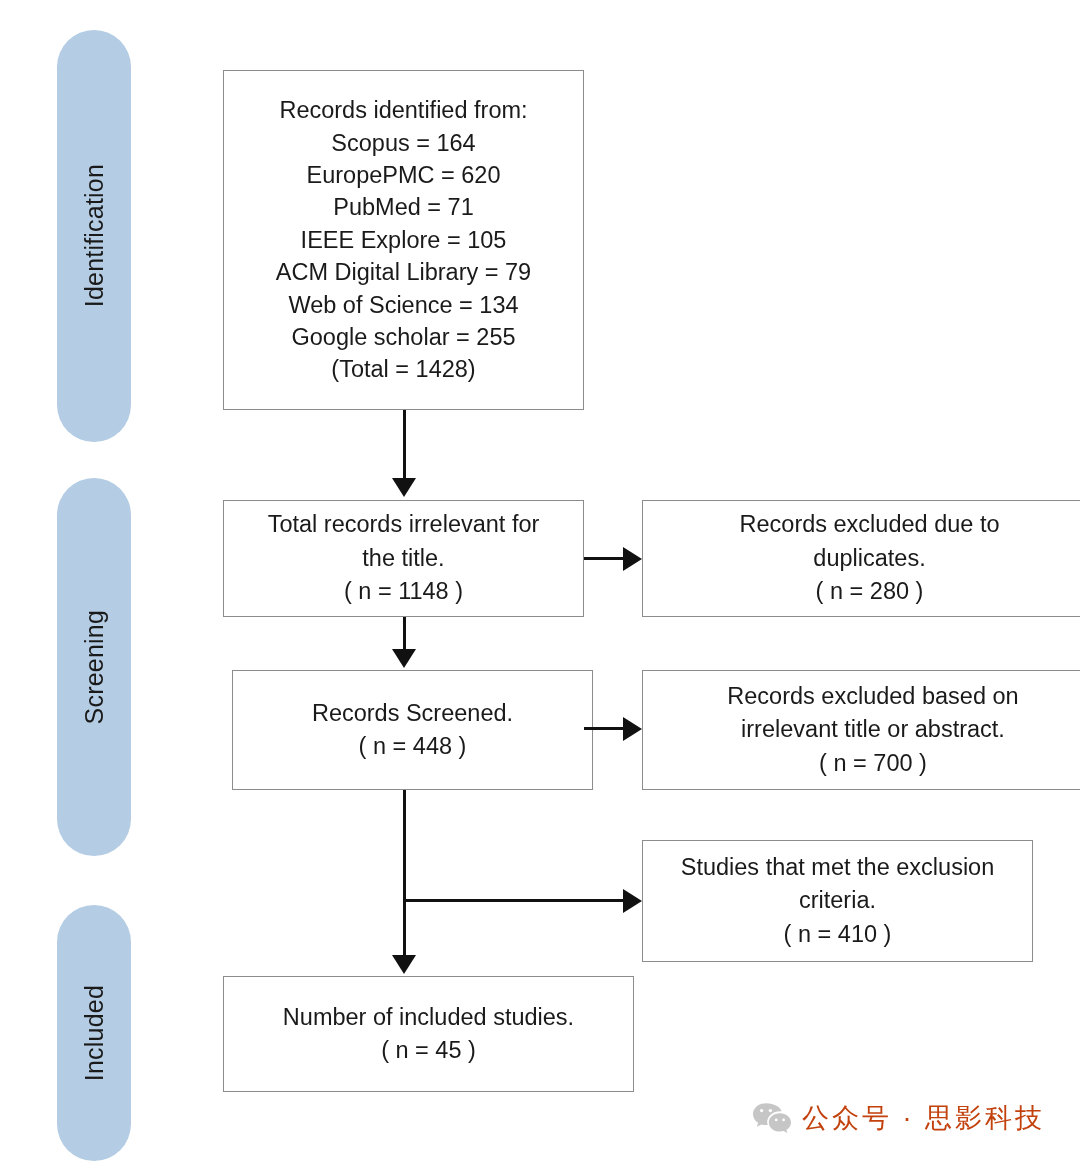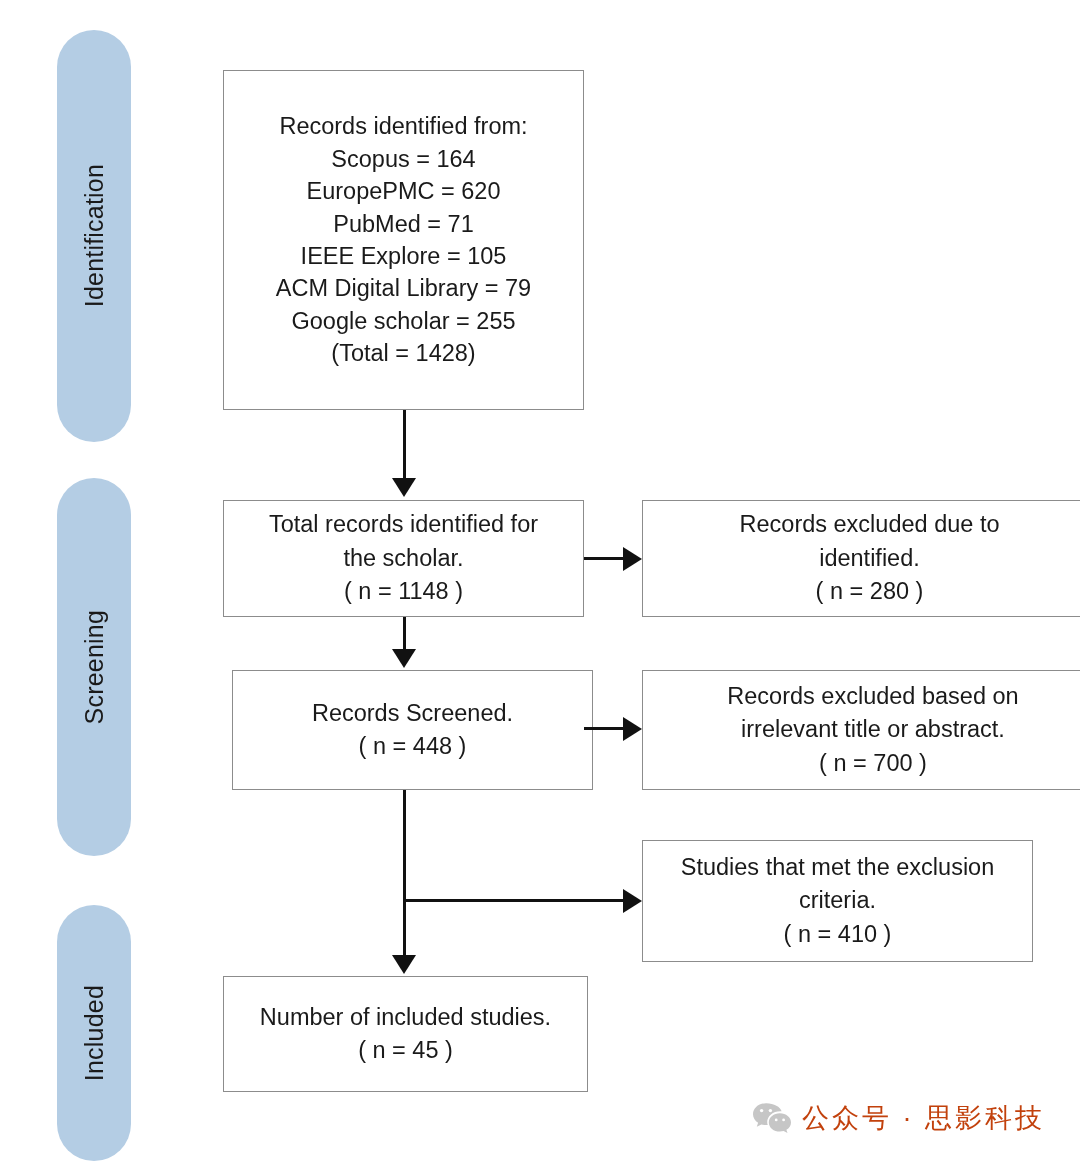--- a/index.html
+++ b/index.html
@@ -122,39 +122,40 @@
     <span class="stage-label">Included</span>
   </div>
 
   <div class="flow-box tight" style="left:223px; top:70px; width:361px; height:340px;">
     <span class="line">Records identified from:</span>
     <span class="line">Scopus = 164</span>
     <span class="line">EuropePMC = 620</span>
     <span class="line">PubMed = 71</span>
     <span class="line">IEEE Explore = 105</span>
     <span class="line">ACM Digital Library = 79</span>
+    <span class="line">Web of Science = 134</span>
     <span class="line">Google scholar = 255</span>
     <span class="line">(Total = 1428)</span>
   </div>
 
   <div class="conn-v" style="left:403px; top:410px; height:72px;"></div>
   <div class="arrow-down" style="left:392px; top:478px;"></div>
 
   <div class="flow-box" style="left:223px; top:500px; width:361px; height:117px;">
-    <span class="line">Total records identified for</span>
-    <span class="line">the scholar.</span>
+    <span class="line">Total records irrelevant for</span>
+    <span class="line">the title.</span>
     <span class="line">( n = 1148 )</span>
   </div>
 
   <div class="conn-h" style="left:584px; top:557px; width:42px;"></div>
   <div class="arrow-right" style="left:623px; top:547px;"></div>
 
   <div class="flow-box" style="left:642px; top:500px; width:455px; height:117px;">
     <span class="line">Records excluded due to</span>
-    <span class="line">identified.</span>
+    <span class="line">duplicates.</span>
     <span class="line">( n = 280 )</span>
   </div>
 
   <div class="conn-v" style="left:403px; top:617px; height:35px;"></div>
   <div class="arrow-down" style="left:392px; top:649px;"></div>
 
   <div class="flow-box" style="left:232px; top:670px; width:361px; height:120px;">
     <span class="line">Records Screened.</span>
     <span class="line">( n = 448 )</span>
   </div>
@@ -172,21 +173,21 @@
   <div class="conn-h" style="left:403px; top:899px; width:223px;"></div>
   <div class="arrow-right" style="left:623px; top:889px;"></div>
   <div class="arrow-down" style="left:392px; top:955px;"></div>
 
   <div class="flow-box" style="left:642px; top:840px; width:391px; height:122px;">
     <span class="line">Studies that met the exclusion</span>
     <span class="line">criteria.</span>
     <span class="line">( n = 410 )</span>
   </div>
 
-  <div class="flow-box" style="left:223px; top:976px; width:365px; height:116px;">
+  <div class="flow-box" style="left:223px; top:976px; width:411px; height:116px;">
     <span class="line">Number of included studies.</span>
     <span class="line">( n = 45 )</span>
   </div>
 
   <div id="watermark" style="left:752px; top:1100px;">
     <span>
       <svg class="wechat-icon" width="40" height="34" viewBox="0 0 40 34" aria-hidden="true">
         <path d="M14.2 2.2C6.9 2.2 1 7.1 1 13.2c0 3.5 2 6.6 5.1 8.6l-1.3 4 4.6-2.4c1.5.4 3.1.7 4.8.7.5 0 1 0 1.5-.1-.3-.9-.5-1.9-.5-2.9 0-6 5.8-10.9 13-10.9.5 0 1 0 1.4.1C28.4 5.9 22 2.2 14.2 2.2z" fill="#c6c6c6"></path>
         <circle cx="9.6" cy="9.6" r="1.7" fill="#ffffff"></circle>
         <circle cx="18.4" cy="9.6" r="1.7" fill="#ffffff"></circle>

